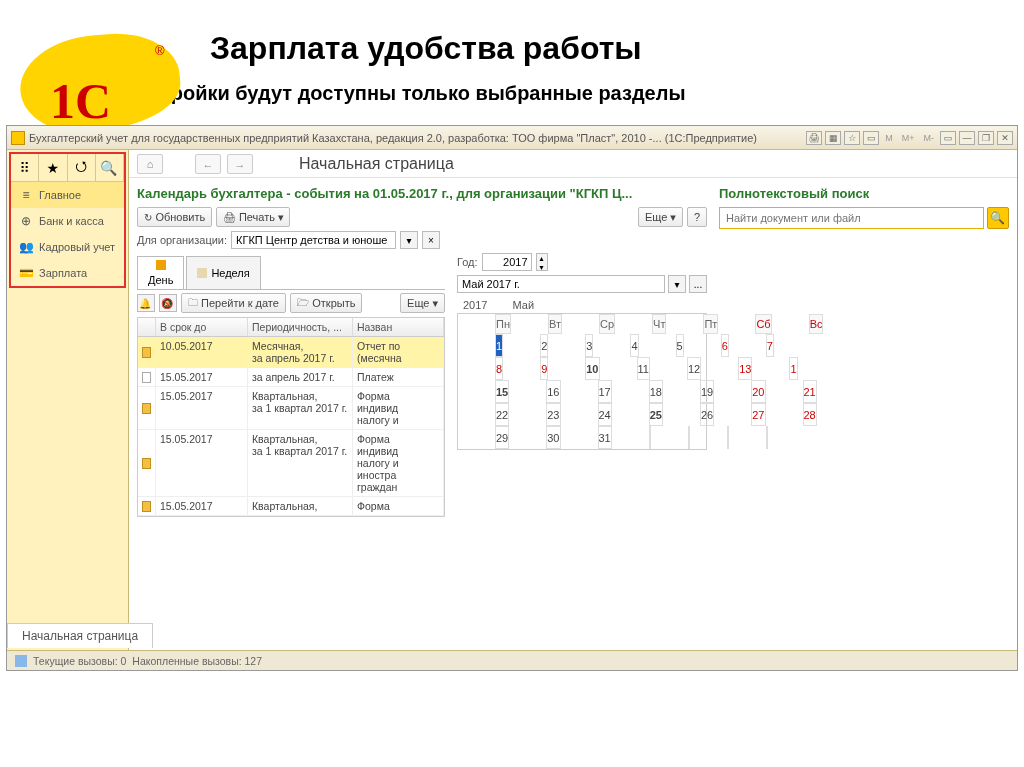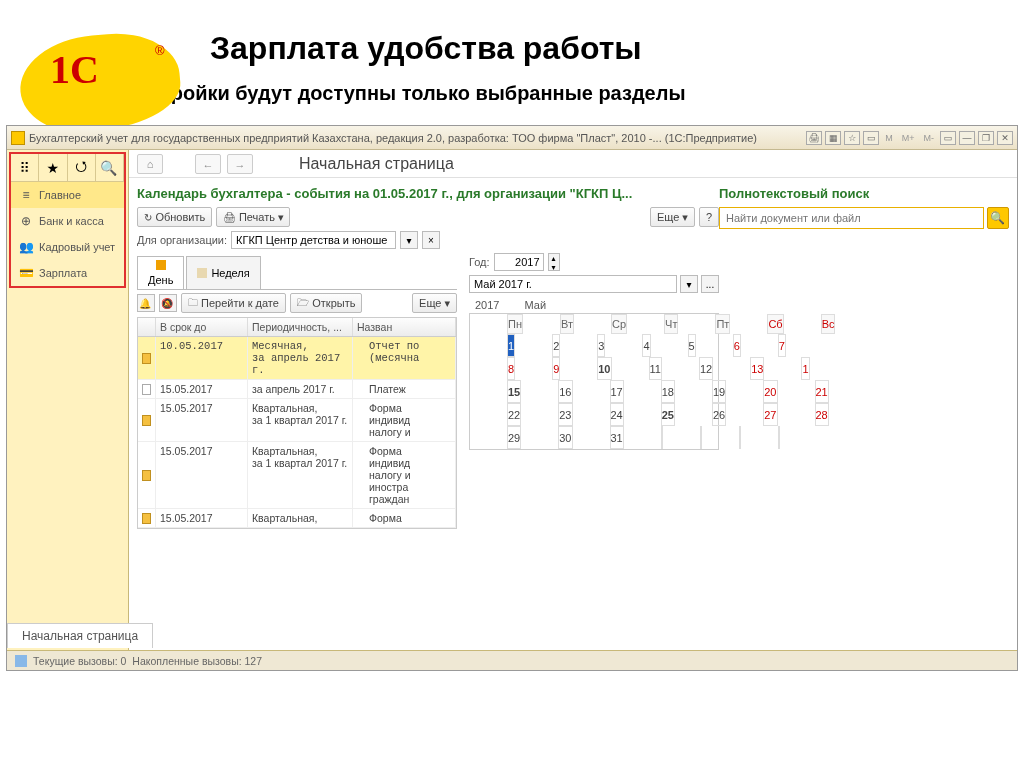--- a/index.html
+++ b/index.html
@@ -2,21 +2,21 @@
 <html><head>
 <meta charset="utf-8">
 <style>
 * { box-sizing: border-box; margin: 0; padding: 0; }
 body { font-family: Arial, sans-serif; font-size: 12px; background: #fff; width: 1024px; height: 767px; overflow: hidden; }
 .slide-header { padding: 30px 20px 10px 20px; }
 .slide-title { font-size: 32px; font-weight: bold; color: #000; margin-left: 190px; }
 .slide-subtitle { font-size: 20px; font-weight: bold; color: #000; margin: 15px 0 10px 40px; }
 .logo-area { position: absolute; left: 20px; top: 35px; width: 160px; height: 100px; }
 .logo-splash { position: absolute; width: 160px; height: 95px; background: #ffd400; border-radius: 50% 45% 55% 40% / 55% 50% 45% 50%; transform: rotate(-5deg); }
-.logo-text { position: absolute; left: 30px; top: 11px; font-size: 40px; font-weight: bold; color: #cc0000; font-family: 'Times New Roman', serif; }
+.logo-text { position: absolute; left: 30px; top: 37px; font-size: 50px; font-weight: bold; color: #cc0000; font-family: 'Times New Roman', serif; }
 .logo-r { position: absolute; left: 135px; top: 8px; font-size: 13px; color: #cc0000; }
 
 .app-window { margin: 0 6px; border: 1px solid #999; background: #f0e8d8; position: relative; }
 .titlebar { background: linear-gradient(#f8f4e8, #ece2c8); height: 24px; display: flex; align-items: center; padding: 0 4px; font-size: 11px; color: #555; border-bottom: 1px solid #c4b890; }
 .titlebar-icon { width: 14px; height: 14px; background: #ffc800; border: 1px solid #c09000; margin-right: 4px; }
 .titlebar-text { flex: 1; white-space: nowrap; overflow: hidden; }
 .titlebar-controls { display: flex; gap: 3px; align-items: center; }
 .titlebar-btn { width: 16px; height: 14px; border: 1px solid #aaa; background: #f4f0e0; font-size: 9px; display: flex; align-items: center; justify-content: center; color: #666; }
 .titlebar-m { font-size: 9px; color: #999; padding: 0 3px; }
 
@@ -27,21 +27,21 @@
 .sidebar-top-btn { flex: 1; display: flex; align-items: center; justify-content: center; border-right: 1px solid #d8c890; font-size: 14px; }
 .sidebar-item { display: flex; align-items: center; padding: 6px 8px; font-size: 11px; color: #555; gap: 6px; }
 .sidebar-item.active { background: #ffe88a; }
 .sidebar-icon { width: 14px; display: inline-block; text-align: center; font-size: 12px; }
 
 .main-area { flex: 1; background: #fff; display: flex; flex-direction: column; }
 .main-top { height: 28px; display: flex; align-items: center; padding: 0 8px; gap: 6px; border-bottom: 1px solid #e0e0e0; }
 .nav-btn { width: 26px; height: 20px; border: 1px solid #ccc; background: #f8f8f8; display: flex; align-items: center; justify-content: center; font-size: 11px; color: #888; border-radius: 2px; }
 .page-title { font-size: 16px; color: #444; margin-left: 40px; }
 
-.content-row { display: flex; padding: 8px 8px 0 8px; gap: 0; }
+.content-row { display: flex; padding: 8px 8px 0 8px; gap: 12px; }
 .content-left { flex: 1; min-width: 0; }
 .content-right { width: 290px; }
 .green-title { font-size: 13px; font-weight: bold; color: #2a7a2a; margin-bottom: 6px; white-space: nowrap; overflow: hidden; text-overflow: ellipsis; }
 
 .toolbar-row { display: flex; gap: 4px; align-items: center; margin-bottom: 4px; }
 .btn { height: 20px; border: 1px solid #bbb; background: linear-gradient(#fdfdfd,#ececec); padding: 0 6px; font-size: 11px; color: #444; display: inline-flex; align-items: center; gap: 3px; border-radius: 2px; }
 .btn-icon { font-size: 10px; }
 .spacer { flex: 1; }
 .label-txt { font-size: 11px; color: #555; }
 .org-input { height: 18px; border: 1px solid #bbb; background: #fff; padding: 0 4px; font-size: 11px; width: 165px; }
@@ -58,26 +58,26 @@
 
 .table-container { border: 1px solid #ccc; margin-top: 3px; }
 .table-head { display: flex; background: linear-gradient(#fdfdfd,#ececec); border-bottom: 1px solid #ccc; font-size: 10.5px; color: #555; }
 .th { padding: 3px 4px; border-right: 1px solid #ddd; }
 .th1 { width: 18px; }
 .th2 { width: 92px; }
 .th3 { width: 105px; }
 .th4 { flex: 1; }
 .table-body { max-height: 260px; overflow: hidden; }
 .tr { display: flex; border-bottom: 1px solid #eee; font-size: 10.5px; color: #444; }
-.tr.sel { background: #fff4a8; font-family: Liberation Mono, monospace; }
+.tr.sel { background: #fff4a8; }
 .td { padding: 3px 4px; border-right: 1px solid #eee; }
 .td1 { width: 18px; display: flex; align-items: center; justify-content: center; }
 .td2 { width: 92px; }
 .td3 { width: 105px; }
-.td4 { flex: 1; overflow: hidden; margin-left: 12px; }
+.td4 { flex: 1; overflow: hidden; }
 .doc-ic { width: 10px; height: 11px; background: #f5c040; border: 1px solid #c09020; display: inline-block; }
 .doc-ic.white { background: #fff; border-color: #aaa; }
 
 .year-row { display: flex; align-items: center; gap: 4px; margin-bottom: 4px; }
 .year-input { width: 50px; height: 18px; border: 1px solid #bbb; text-align: right; padding: 0 3px; font-size: 11px; }
 .spin { width: 12px; height: 18px; border: 1px solid #bbb; background: #f4f4f4; font-size: 8px; display: flex; flex-direction: column; }
 .spin div { flex: 1; display: flex; align-items: center; justify-content: center; }
 
 .month-select { display: flex; gap: 3px; margin-bottom: 4px; }
 .month-input { flex: 1; height: 18px; border: 1px solid #bbb; padding: 0 4px; font-size: 11px; }

